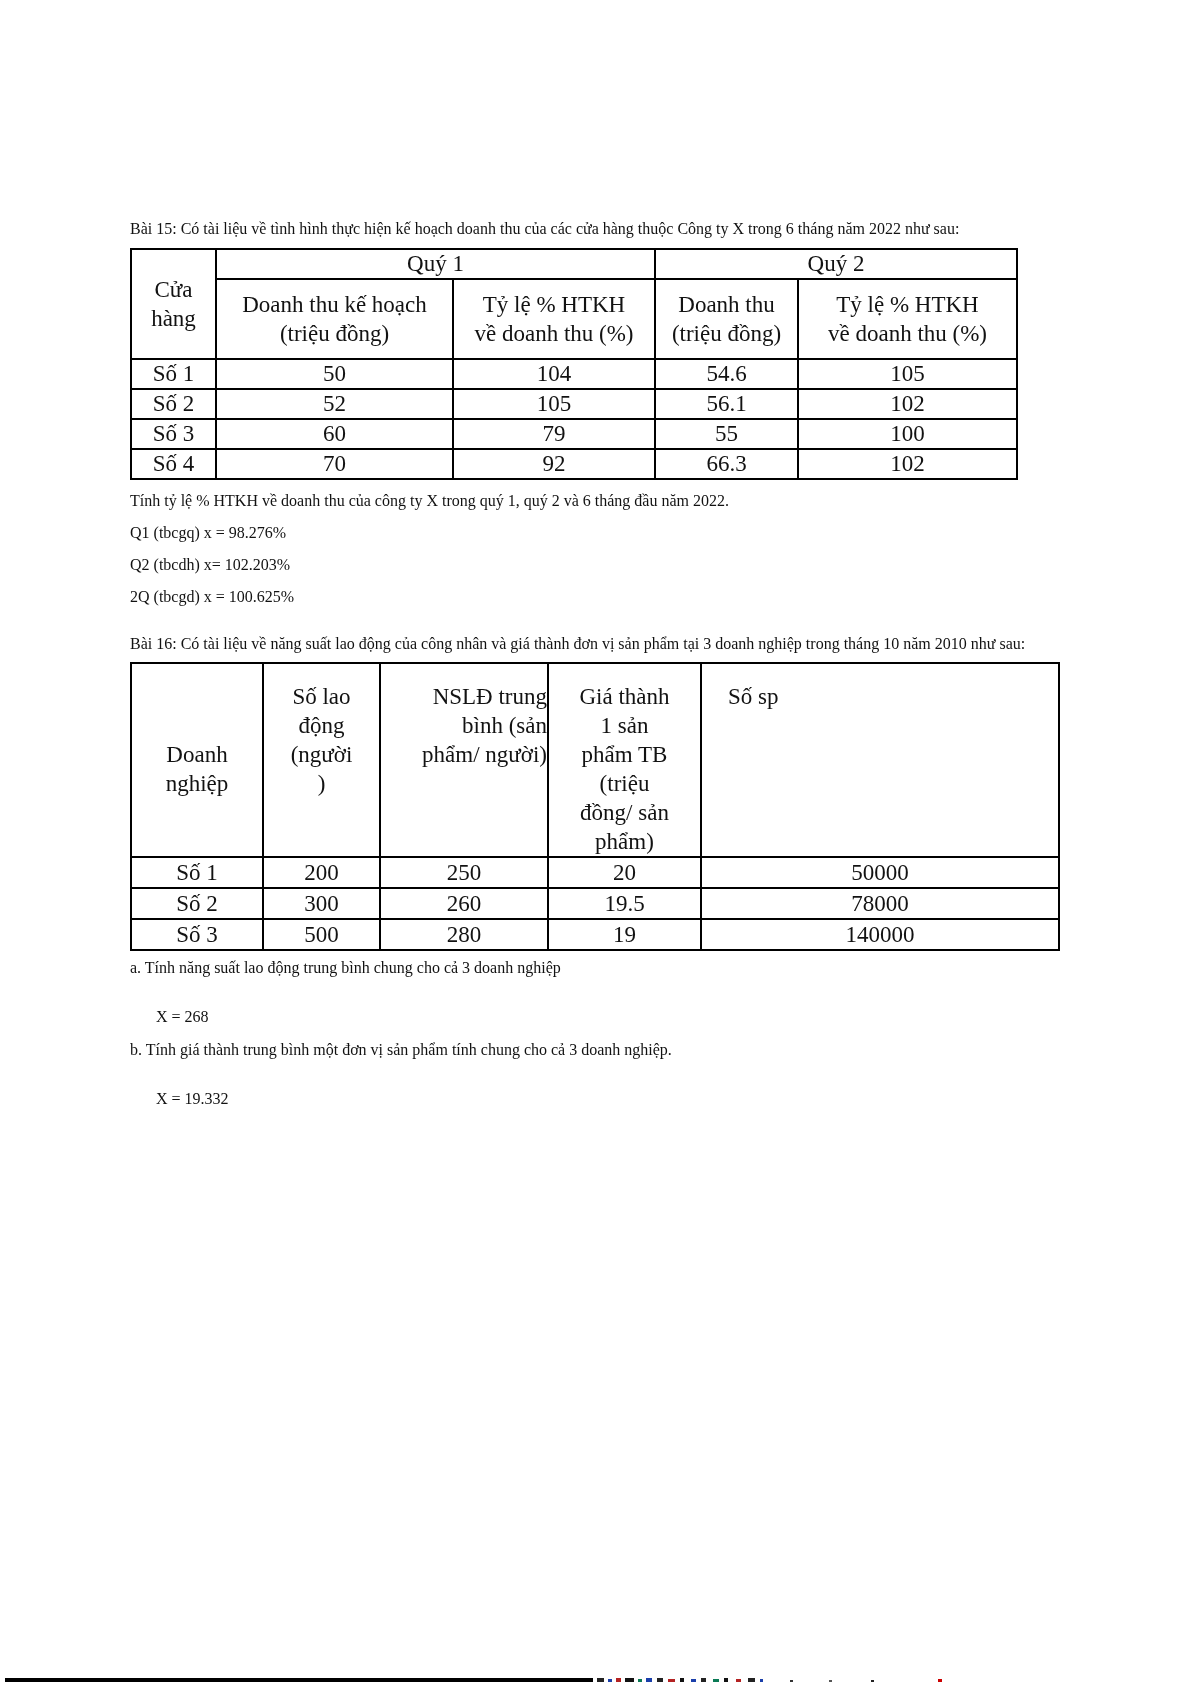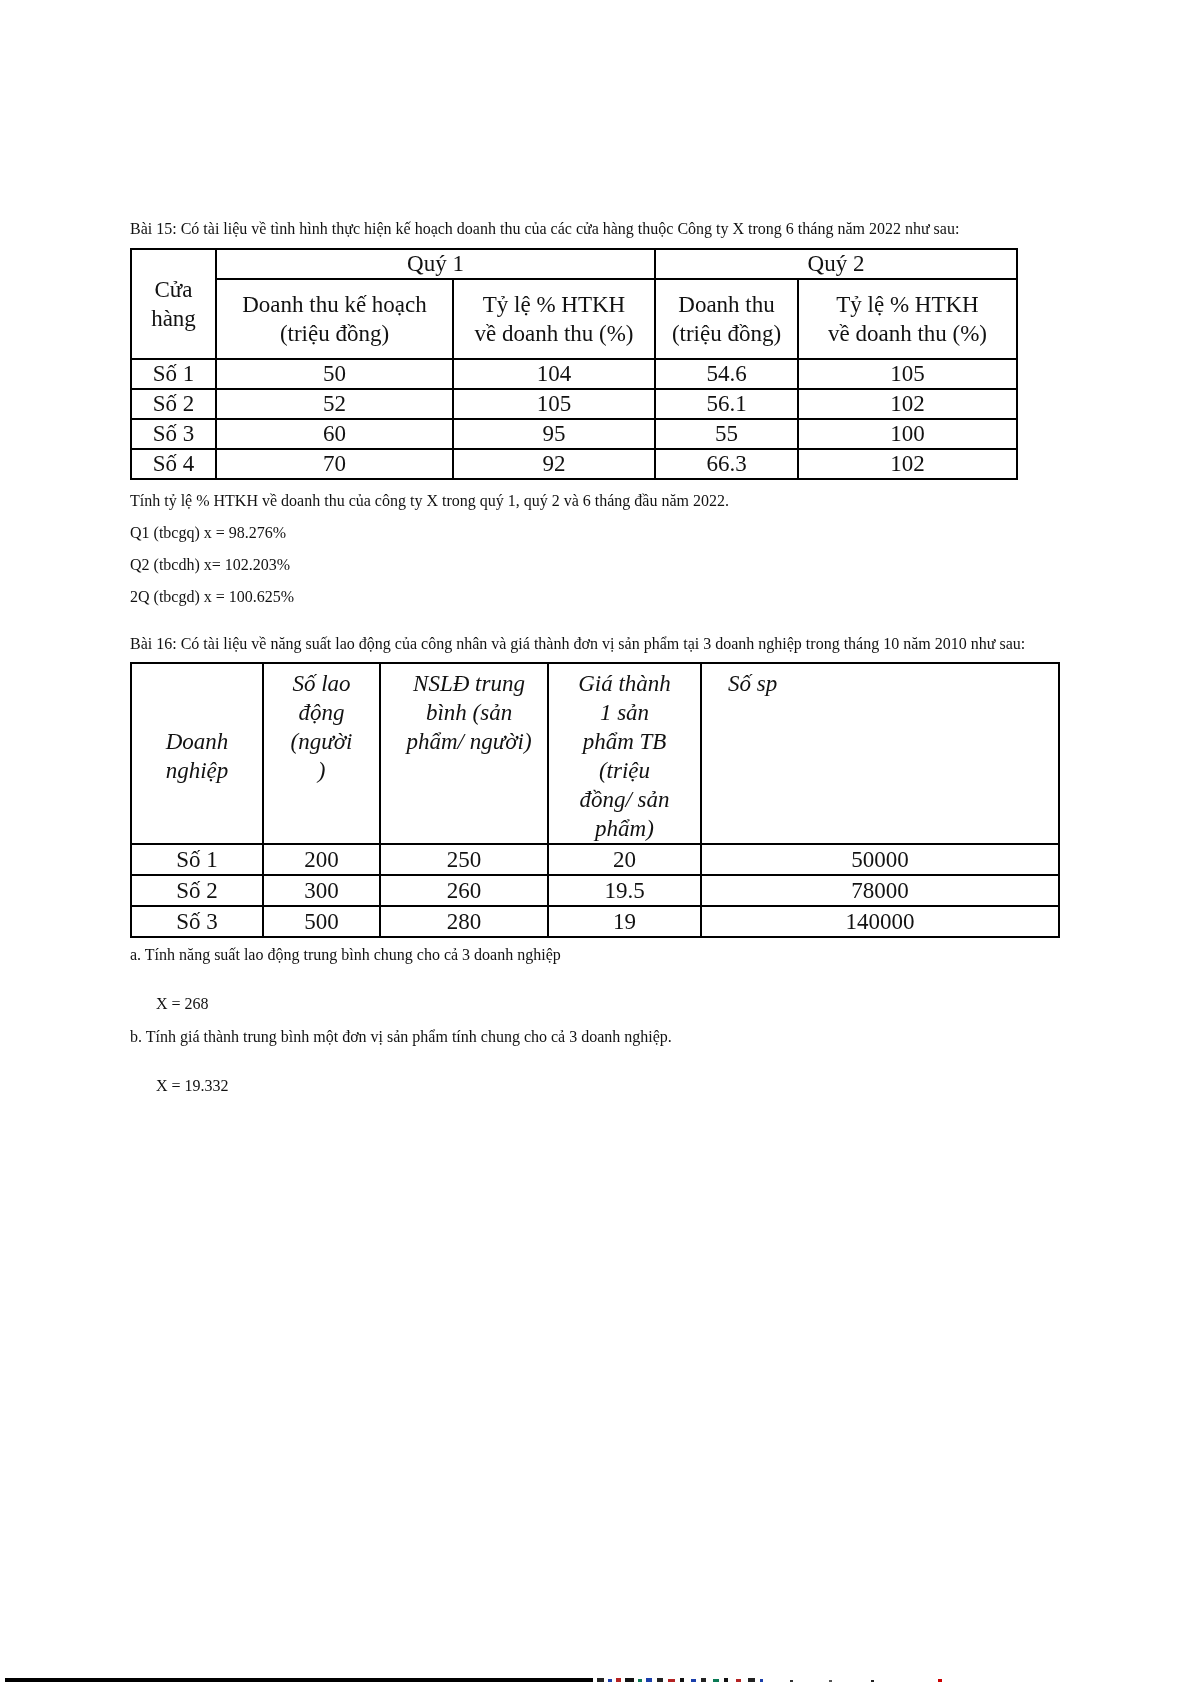--- a/index.html
+++ b/index.html
@@ -21,23 +21,23 @@
   .t1 .c1{width:85px;} .t1 .c2{width:237px;} .t1 .c3{width:202px;}
   .t1 .c4{width:143px;} .t1 .c5{width:219px;}
   .t1 th.group{height:28px;line-height:26px;border-radius:12px;}
   .t1 th.sub{white-space:pre-line;line-height:29px;padding:10px 4px;}
   .t1 th.corner{white-space:pre-line;line-height:29px;margin-top:20px;}
   .t1 td{height:28px;line-height:26px;}
   
   .t2{width:928px;margin-top:2px;}
   .t2 .d1{width:132px;} .t2 .d2{width:117px;} .t2 .d3{width:168px;}
   .t2 .d4{width:153px;} .t2 .d5{width:358px;}
-  .t2 th{white-space:pre-line;line-height:29px;vertical-align:top;height:174px;padding-top:5px;font-style:italic;}
+  .t2 th{white-space:pre-line;line-height:29px;vertical-align:top;height:174px;padding-top:18px;}
   .t2 th.corner{vertical-align:middle;text-align:center;}
-  .t2 th.nsld{text-align:center;padding-left:10px;}
+  .t2 th.nsld{text-align:right;padding-left:10px;}
   .t2 th.sosp{text-align:left;padding-left:26px;}
   .t2 td{height:29px;line-height:27px;}
   
   .question{margin-top:4px;}
   .answers p{line-height:32px;}
   .gap{height:14px;}
   .indent{padding-left:26px;margin-top:16px;}
   .tasks p{line-height:33px;}
   
   .edge{position:absolute;left:0;top:0;width:1191px;height:1685px;pointer-events:none;}
@@ -85,21 +85,21 @@
         <tr>
           <td>Số 2</td>
           <td>52</td>
           <td>105</td>
           <td>56.1</td>
           <td>102</td>
         </tr>
         <tr>
           <td>Số 3</td>
           <td>60</td>
-          <td>95</td>
+          <td>79</td>
           <td>55</td>
           <td>100</td>
         </tr>
         <tr>
           <td>Số 4</td>
           <td>70</td>
           <td>92</td>
           <td>66.3</td>
           <td>102</td>
         </tr>

